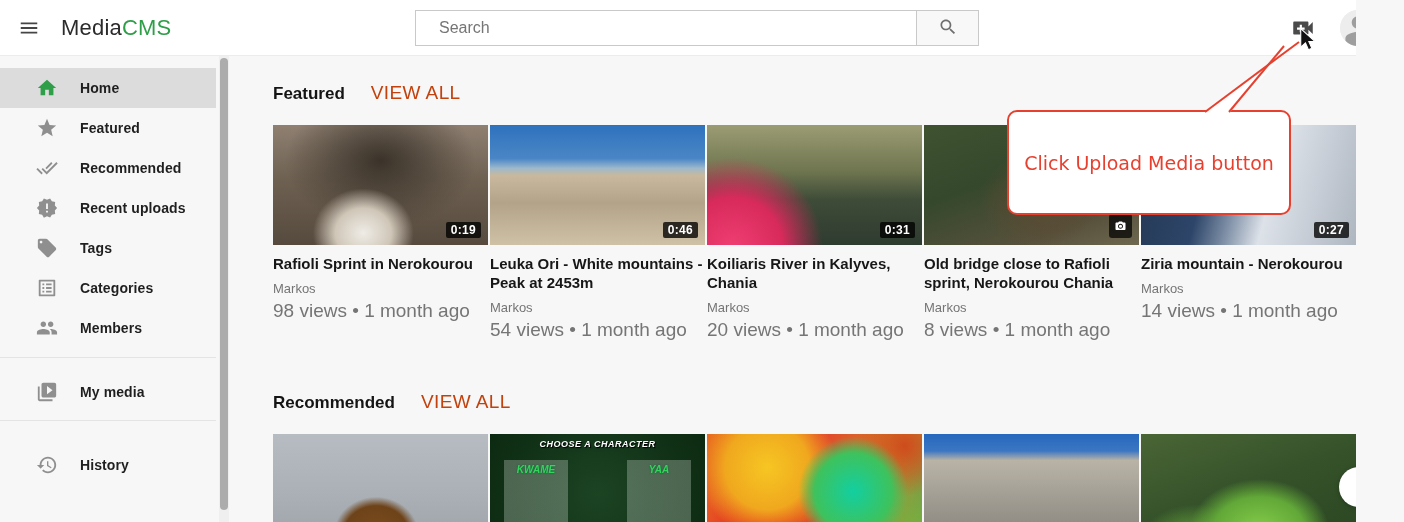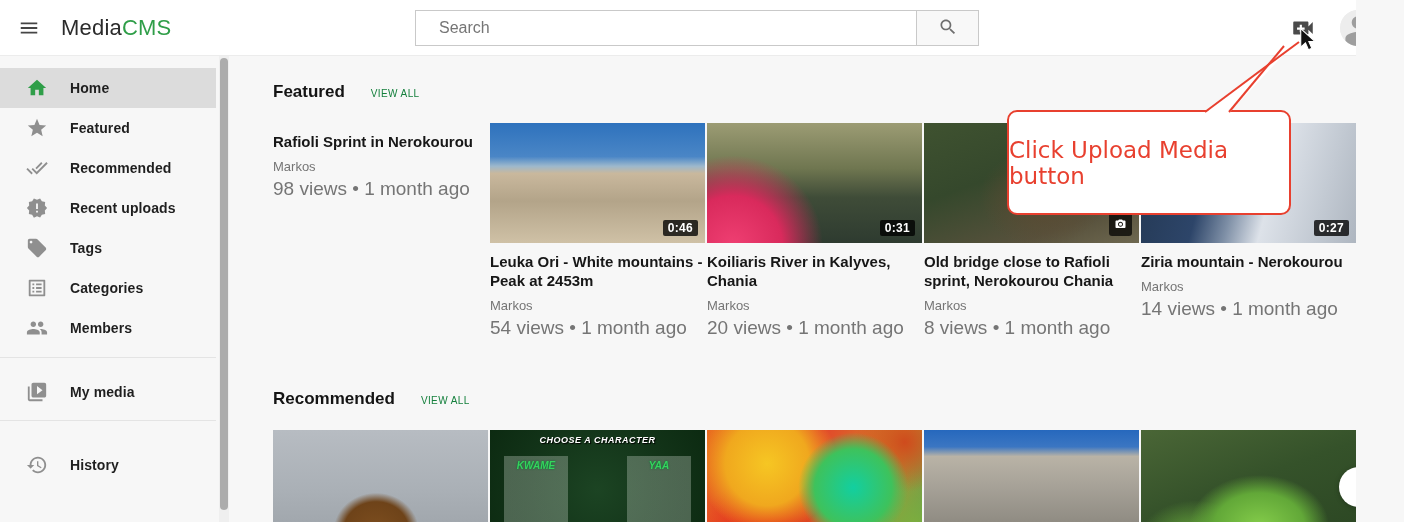--- a/index.html
+++ b/index.html
@@ -19,34 +19,34 @@
                   font-size:16px; color:#333; font-family:inherit; outline:none; }
   .search-input::placeholder { color:#757575; }
   .search-btn { width:63px; height:36px; margin-left:-1px; border:1px solid #c9c9c9; background:#f8f8f8;
                 display:flex; align-items:center; justify-content:center; cursor:pointer; }
   .topbar-right { position:absolute; right:28px; top:0; height:56px; display:flex; align-items:center; gap:24px; }
   .upload-btn { width:26px; height:26px; background:none; border:none; cursor:pointer; padding:0; }
   .avatar { width:36px; height:36px; border-radius:50%; overflow:hidden; background:#ededed; cursor:pointer; }
 
   
   .sidebar { position:absolute; left:0; top:56px; width:216px; bottom:0; background:#f7f7f7; padding-top:12px; z-index:5; }
-  .side-item { height:40px; display:flex; align-items:center; padding-left:26px; cursor:pointer; }
+  .side-item { height:40px; display:flex; align-items:center; padding-left:36px; cursor:pointer; }
   .side-item .ic { width:22px; height:22px; margin-right:22px; flex:0 0 22px; display:flex; align-items:center; }
   .side-item .lbl { font-size:14px; font-weight:bold; color:#1f1f1f; letter-spacing:0.1px; }
   .side-item.active { background:#dcdcdc; }
   .divider { height:1px; background:#e4e4e4; margin:9px 0 14px 0; }
   .divider.d2 { margin:8px 0 24px 0; }
   .sb-track { position:absolute; left:219px; top:56px; width:10px; bottom:0; background:#efefef; z-index:6; }
   .sb-thumb { position:absolute; left:1px; top:2px; width:8px; height:452px; background:#acacac; border-radius:5px; }
 
   
   .main { position:absolute; left:229px; top:56px; right:0; bottom:0; overflow:hidden; padding:26px 0 0 44px; }
   .sec-head { display:flex; align-items:baseline; gap:26px; margin-bottom:21px; }
   .sec-title { font-size:17px; font-weight:bold; color:#141414; }
-  .view-all { font-size:10px; color:#15803d; letter-spacing:0.4px; cursor:pointer; text-decoration:none; }
+  .view-all { font-size:19px; color:#c2410c; letter-spacing:0.4px; cursor:pointer; text-decoration:none; }
   .row { display:grid; grid-template-columns:repeat(5,215px); gap:2px; }
   .card { width:215px; }
   .thumb { position:relative; width:215px; height:120px; background:#888; overflow:hidden; cursor:pointer; }
   .duration { position:absolute; right:7px; bottom:7px; background:rgba(0,0,0,0.78); color:#fff;
               font-size:12px; font-weight:bold; padding:1px 5px; border-radius:2px; letter-spacing:0.3px; }
   .media-badge { position:absolute; right:7px; bottom:7px; background:rgba(0,0,0,0.72); border-radius:3px;
                  padding:4px 5px 2px 5px; }
   .card-title { margin-top:10px; font-size:15px; font-weight:bold; color:#171717; line-height:1.25; cursor:pointer; }
   .card-author { margin-top:7px; font-size:13px; color:#757575; cursor:pointer; }
   .card-meta { margin-top:4px; font-size:19px; color:#757575; }
@@ -91,21 +91,21 @@
   .thumb[data-thumb="rocky-mountain"] { background:
       linear-gradient(180deg, #2668bd 0%, #3b76c2 14%, #b9b3a6 22%, #a8a399 45%, #918d84 75%, #84807a 100%); }
   .thumb[data-thumb="green-leaves"] { background:
       radial-gradient(ellipse 82px 60px at 55% 80%, #84cc4a 0%, #62a838 55%, rgba(98,168,56,0) 85%),
       radial-gradient(ellipse 70px 50px at 25% 92%, #6fb53e 0%, rgba(111,181,62,0) 80%),
       linear-gradient(160deg, #4a6636 0%, #35522a 45%, #2a4522 100%); }
 
   
   .callout-box { position:absolute; left:1007px; top:110px; width:284px; height:105px; background:#fff;
       border:2px solid #e8402f; border-radius:10px; z-index:40; display:flex; align-items:center; justify-content:center; }
-  .callout-text { font-family:"DejaVu Sans",sans-serif; font-size:23px; color:#e8402f; }
+  .callout-text { font-family:"DejaVu Sans",sans-serif; font-size:19px; color:#e8402f; }
   .overlay-svg { position:absolute; left:0; top:0; z-index:41; pointer-events:none; }
   .cursor-svg { position:absolute; left:1299px; top:28px; z-index:60; pointer-events:none; }
 
   
   .next-btn { position:absolute; left:1339px; top:467px; width:40px; height:40px; border-radius:50%;
       background:#fff; border:none; box-shadow:0 1px 5px rgba(0,0,0,0.25); cursor:pointer; z-index:30;
       display:flex; align-items:center; justify-content:center; }
 </style>
 </head>
 <body>
@@ -226,20 +226,23 @@
 
   <main class="main">
 
     <section>
       <div class="sec-head">
         <h2 class="sec-title">Featured</h2>
         <a class="view-all">VIEW ALL</a>
       </div>
       <div class="row">
         <div class="card">
+          <div class="thumb" data-thumb="fountain">
+            <span class="duration">0:19</span>
+          </div>
           <div class="card-title">Rafioli Sprint in Nerokourou</div>
           <div class="card-author">Markos</div>
           <div class="card-meta">98 views • 1 month ago</div>
         </div>
         <div class="card">
           <div class="thumb" data-thumb="desert-mountains">
             <span class="duration">0:46</span>
           </div>
           <div class="card-title">Leuka Ori - White mountains - Peak at 2453m</div>
           <div class="card-author">Markos</div>

